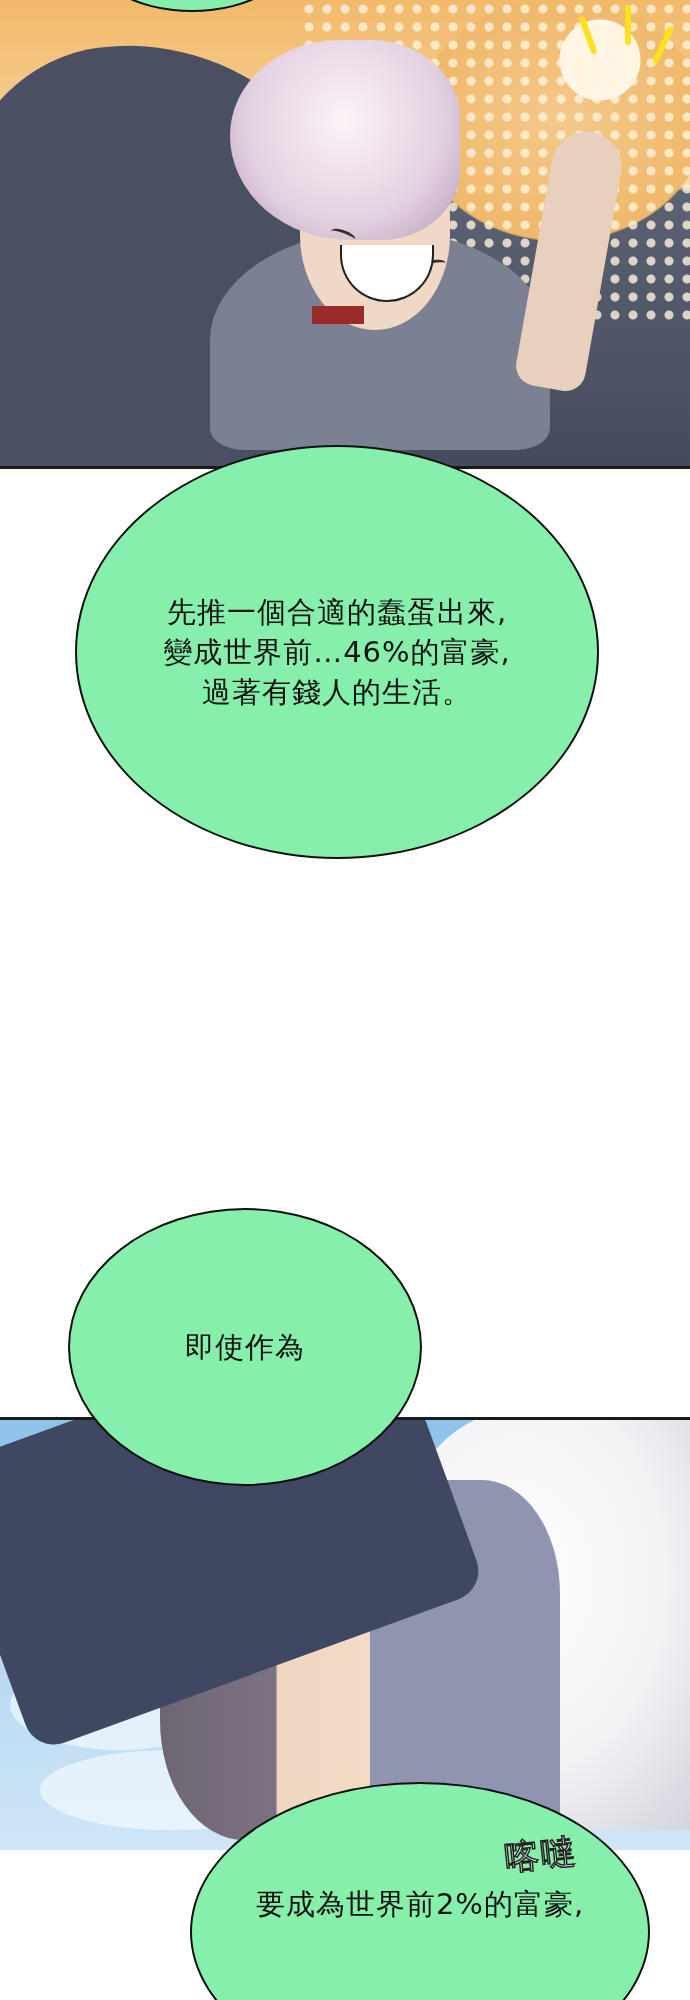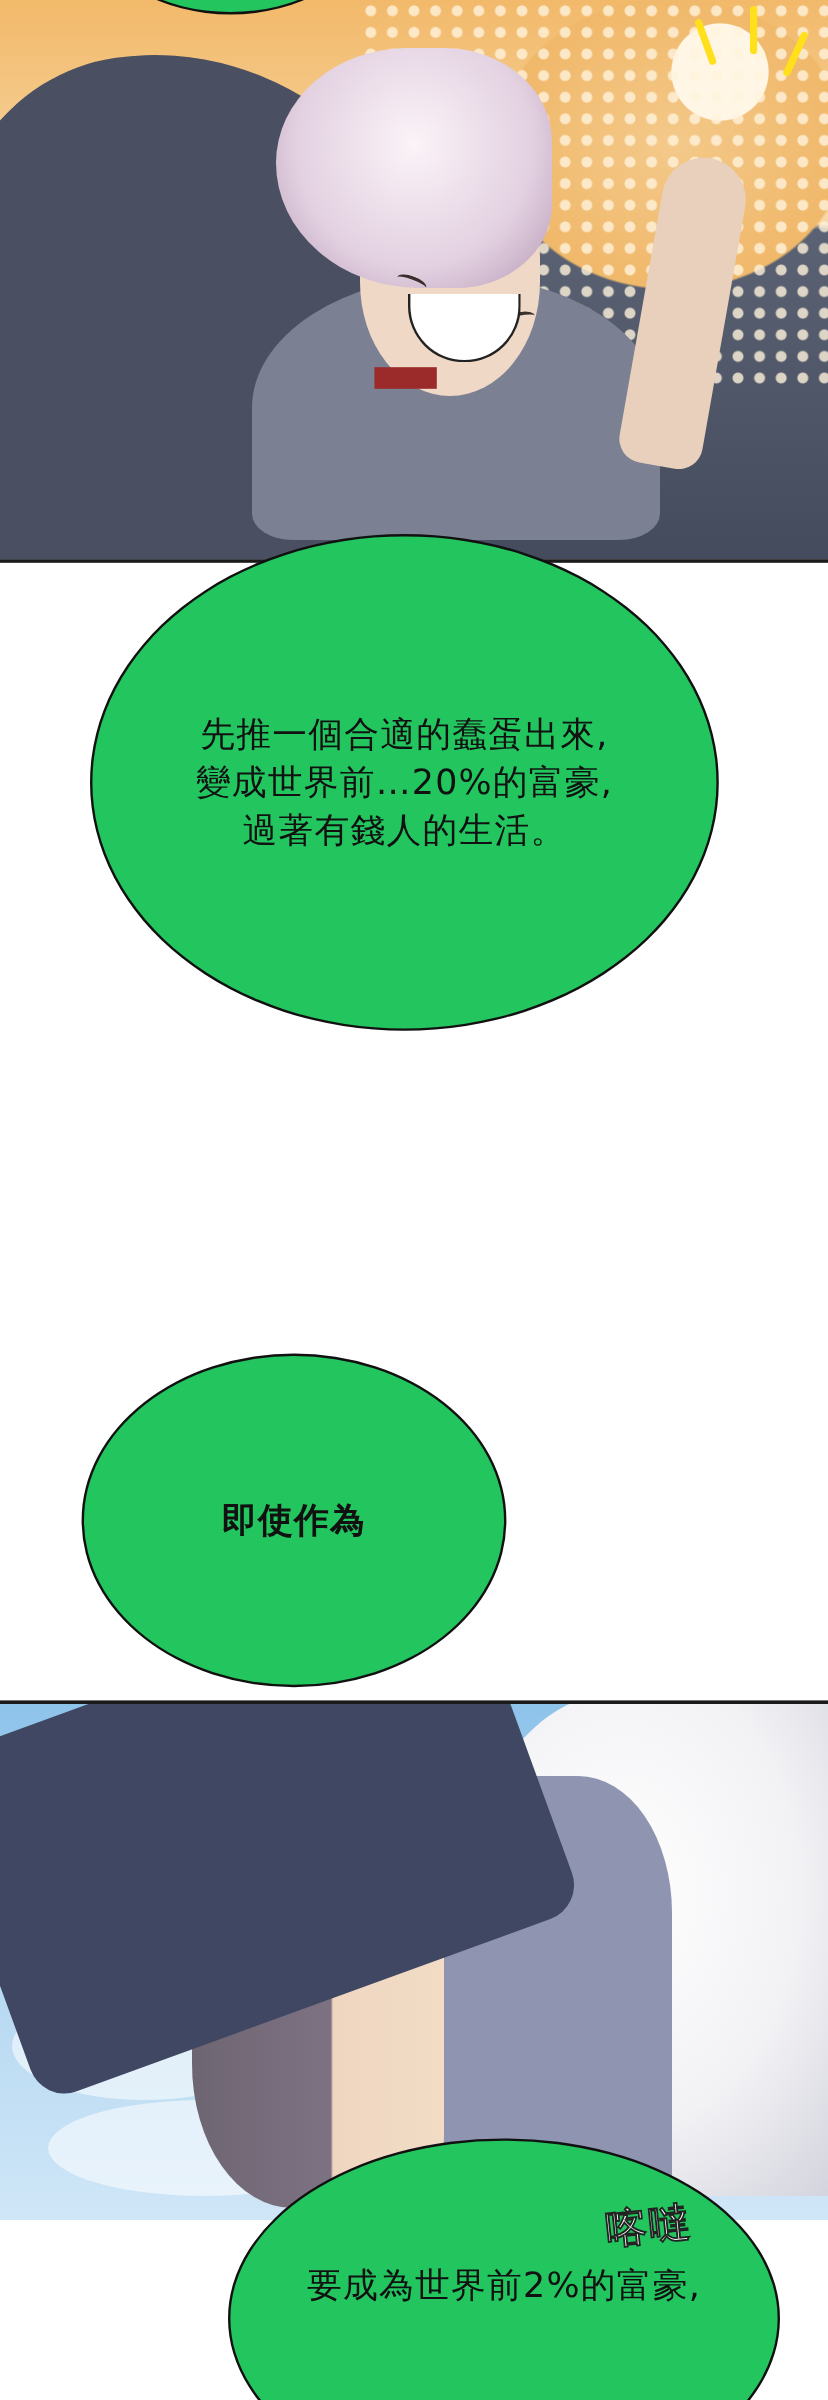--- a/index.html
+++ b/index.html
@@ -27,27 +27,27 @@
     .panel-1 .smile { position:absolute; left:340px; top:245px; width:90px; height:55px;
       background:#fff; border:2px solid #222; border-radius: 0 0 60px 60px; border-top:none; }
     .panel-1 .eye { position:absolute; width:26px; height:8px; border-top:3px solid #3a2f2a; border-radius:50%; }
     .panel-1 .eye.l { left:330px; top:230px; transform: rotate(20deg); }
     .panel-1 .eye.r { left:420px; top:260px; transform: rotate(-10deg); }
     .panel-1 .collar { position:absolute; left:312px; top:306px; width:52px; height:18px; background:#9b2a2a; }
     .panel-1 .hand { position:absolute; left:535px; top:130px; width:70px; height:260px;
       background:#e9d0bc; border-radius: 35px 35px 20px 20px; transform: rotate(10deg); }
     .panel-1 .spark { position:absolute; width:6px; height:40px; background:#ffe01a; border-radius:3px; }
 
-    .bubble { position: absolute; background:#22c55e; border: 2.5px solid #111; border-radius: 50%;
+    .bubble { position: absolute; background:#86efac; border: 2.5px solid #111; border-radius: 50%;
       display:flex; flex-direction:column; align-items:center; justify-content:center; text-align:center;
       color:#111; }
     .bubble .line { display:block; font-size: 29px; line-height: 40px; letter-spacing: 1px; white-space: nowrap; }
     .bubble-top { left: 85px; top: -120px; width: 210px; height: 128px; }
     .bubble-1 { left: 75px; top: 445px; width: 520px; height: 410px; }
-    .bubble-2 { left: 68px; top: 1128px; width: 350px; height: 274px; font-weight: bold; }
+    .bubble-2 { left: 68px; top: 1208px; width: 350px; height: 274px; }
     .bubble-3 { left: 190px; top: 1782px; width: 460px; height: 300px; justify-content:flex-start; padding-top: 100px; box-sizing:border-box; }
     .tail { position:absolute; width:0; height:0; }
 
     .panel-2 { top: 1417px; height: 430px; border-top: 3px solid #1a1a1a;
       background: linear-gradient(180deg, #8ec3ea 0%, #b7d9f2 55%, #cfe6f7 100%); }
     .panel-2 .cloud { position:absolute; background: rgba(255,255,255,.55); border-radius:50%; }
     .panel-2 .hat { position:absolute; left:-30px; top:-40px; width:480px; height:300px;
       background:#3f4763; transform: rotate(-20deg); border-radius: 30px; }
     .panel-2 .hair-grey { position:absolute; left:300px; top:60px; width:260px; height:380px; background:#8f94b0; border-radius: 40% 30% 0 0; }
     .panel-2 .hair-white { position:absolute; left:390px; top:-10px; width:320px; height:420px;
@@ -83,21 +83,21 @@
 <svg class="tail" style="left:255px;top:0;" width="40" height="100" viewBox="0 0 40 100">
   <polygon points="2,0 38,0 28,95" fill="#fff" stroke="#111" stroke-width="2.5"></polygon>
   <line x1="0" y1="0" x2="40" y2="0" stroke="#fff" stroke-width="5"></line>
 </svg>
 
 <svg class="tail" style="left:355px;top:388px;z-index:2;" width="40" height="70" viewBox="0 0 40 70">
   <polygon points="20,0 4,70 36,70" fill="#fff" stroke="#111" stroke-width="2.5"></polygon>
 </svg>
 <div class="bubble bubble-1" style="z-index:3;">
   <span class="line">先推一個合適的蠢蛋出來,</span>
-  <span class="line">變成世界前…20%的富豪,</span>
+  <span class="line">變成世界前…46%的富豪,</span>
   <span class="line">過著有錢人的生活。</span>
 </div>
 
 <div class="panel panel-2">
   <div class="cloud" style="left:10px;top:240px;width:220px;height:90px;"></div>
   <div class="cloud" style="left:40px;top:330px;width:260px;height:80px;"></div>
   <div class="cloud" style="left:600px;top:40px;width:120px;height:60px;"></div>
   <div class="hair-white"></div>
   <div class="hair-grey"></div>
   <div class="face"></div>

